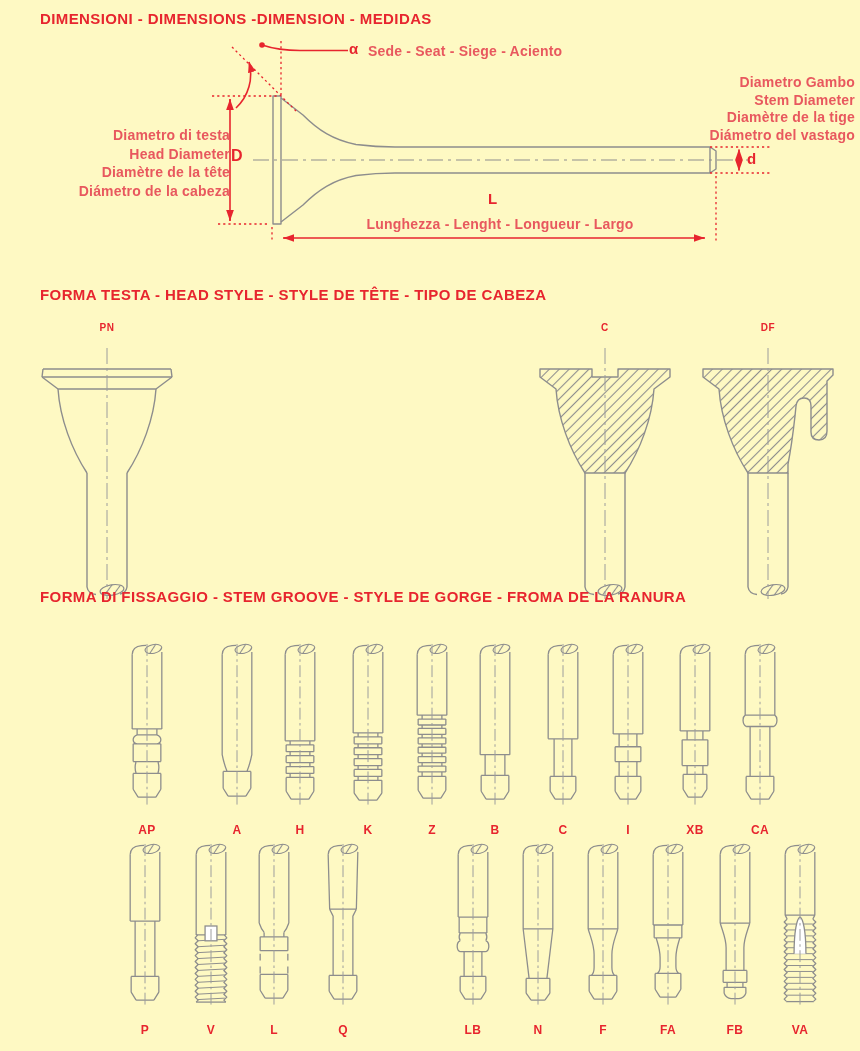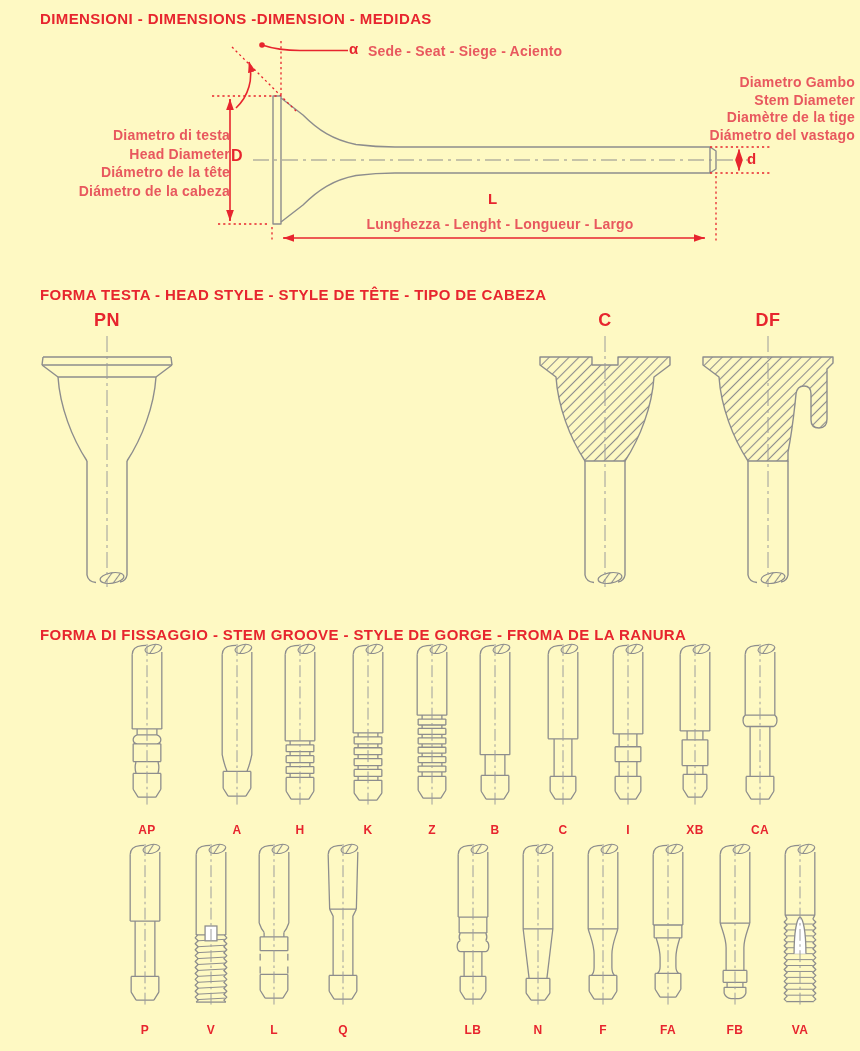--- a/index.html
+++ b/index.html
@@ -4,21 +4,21 @@
 <style>
   :root{ --red:#e7252e; --redlight:#e8585e; --gray:#8d8d8d; }
   html,body{margin:0;padding:0;background:#fff;}
   .page{position:relative;width:860px;height:1051px;background:#fef9c3;overflow:hidden;
         font-family:"Liberation Sans",sans-serif;}
   .abs{position:absolute;}
   .sec-title{position:absolute;left:40px;font-size:15px;font-weight:700;letter-spacing:.4px;color:var(--red);white-space:nowrap;}
   .rtext{position:absolute;font-size:14px;color:var(--redlight);letter-spacing:.2px;line-height:18.5px;white-space:nowrap;font-weight:bold;}
   .sym{position:absolute;font-size:15px;font-weight:700;color:var(--red);}
   .headfig{position:absolute;top:310px;width:150px;text-align:center;}
-  .fig-label{font-size:18px;font-weight:700;color:var(--red);height:22px;letter-spacing:.6px;}
+  .fig-label{font-size:10px;font-weight:700;color:var(--red);height:22px;letter-spacing:.6px;margin-top:12px;}
   .stem{position:absolute;text-align:center;}
   .r1{top:642px;} .r2{top:842px;}
   .stem svg{display:block;margin:0 auto;}
   .stem-label{font-size:12px;font-weight:700;color:var(--red);margin-top:13px;letter-spacing:.4px;}
   svg{overflow:visible;}
 </style>
 </head>
 <body>
 
 <div class="page">
@@ -71,21 +71,21 @@
       <circle cx="262" cy="10" r="2.8" fill="#e7252e" stroke="none"></circle>
     </g>
   </svg>
 
   <div class="sym" style="left:349px;top:40px">α</div>
   <div class="rtext" style="left:368px;top:42px">Sede - Seat - Siege - Aciento</div>
 
   <div class="rtext" style="left:32px;top:126px;width:198px;text-align:right">
     <div>Diametro di testa</div>
     <div>Head Diameter</div>
-    <div>Diámetro de la tête</div>
+    <div>Diamètre de la tête</div>
     <div>Diámetro de la cabeza</div>
   </div>
   <div class="sym" style="left:231px;top:147px;font-size:16px">D</div>
 
   <div class="rtext" style="left:597px;top:74px;width:258px;text-align:right;line-height:17.5px">
     <div>Diametro Gambo</div>
     <div>Stem Diameter</div>
     <div>Diamètre de la tige</div>
     <div>Diámetro del vastago</div>
   </div>
@@ -129,21 +129,21 @@
     <svg width="150" height="258" viewBox="0 0 150 258">
       <path d="M10,25 L140,25 L140,31 L134,37 L134,87 Q134,96 126,96 Q118,96 118,88 L118,62 Q118,54 111,54 Q104,54 103,62 L102,72 C100,90 97,110 95,120 L95,129 L55,129 C40,106 28,75 26,45 L10,33 Z" fill="url(#hatch)" stroke="#8d8d8d" stroke-width="1.4" stroke-linejoin="round"></path>
       <g stroke="#8d8d8d" stroke-width="1.4" fill="none">
         <path d="M55,129 L55,243 Q56,249.5 64,250.5 M95,129 L95,243 Q94,249 88,250"></path>
       </g>
       <ellipse cx="80" cy="246" rx="12" ry="5.2" transform="rotate(-9 80 246)" fill="url(#hatch)" stroke="#8d8d8d" stroke-width="1.2"></ellipse>
       <path d="M75,4 L75,255" stroke="#9c9c9c" stroke-width="1" stroke-dasharray="16 4 3 4" fill="none"></path>
     </svg>
   </div>
 
-  <div class="sec-title" style="top:626px">FORMA DI FISSAGGIO - STEM GROOVE - STYLE DE GORGE - FROMA DE LA RANURA</div>
+  <div class="sec-title" style="top:588px">FORMA DI FISSAGGIO - STEM GROOVE - STYLE DE GORGE - FROMA DE LA RANURA</div>
 
   <div class="stem r1" style="left:117px;width:60px">
     <svg width="44" height="168" viewBox="0 0 44 170">
       <g stroke="#8d8d8d" stroke-width="1.3" fill="none" stroke-linejoin="round">
         <path d="M7,13 Q7,4.5 17,3.6 L21,3.4"></path>
         <path d="M7,13 L7,88 M37,10 L37,88 M7,88 L37,88 M12,88 L12,94 M32,88 L32,94 M12,94 L32,94 M12,94 Q8,95.5 8,99 Q8,102.5 12,103 M32,94 Q36,95.5 36,99 Q36,102.5 32,103 M12,103 L32,103 M8,103 L36,103 M8,103 L8,121 M36,103 L36,121 M8,121 L36,121 M11,121 Q9,127 11,133 M33,121 Q35,127 33,133 M8,133 L36,133 M8,133 L8,149 M36,133 L36,149 M8,149 L13,157 M36,149 L31,157 M13,157 L31,157"></path>
       </g>
       <ellipse cx="28.5" cy="7" rx="8.6" ry="4.4" transform="rotate(-12 28.5 7)" fill="url(#hatch)" stroke="#8d8d8d" stroke-width="1.1"></ellipse>
       <path d="M22,2 L22,167" stroke="#9c9c9c" stroke-width="1" stroke-dasharray="12 3.5 2.5 3.5" fill="none"></path>
     </svg>

